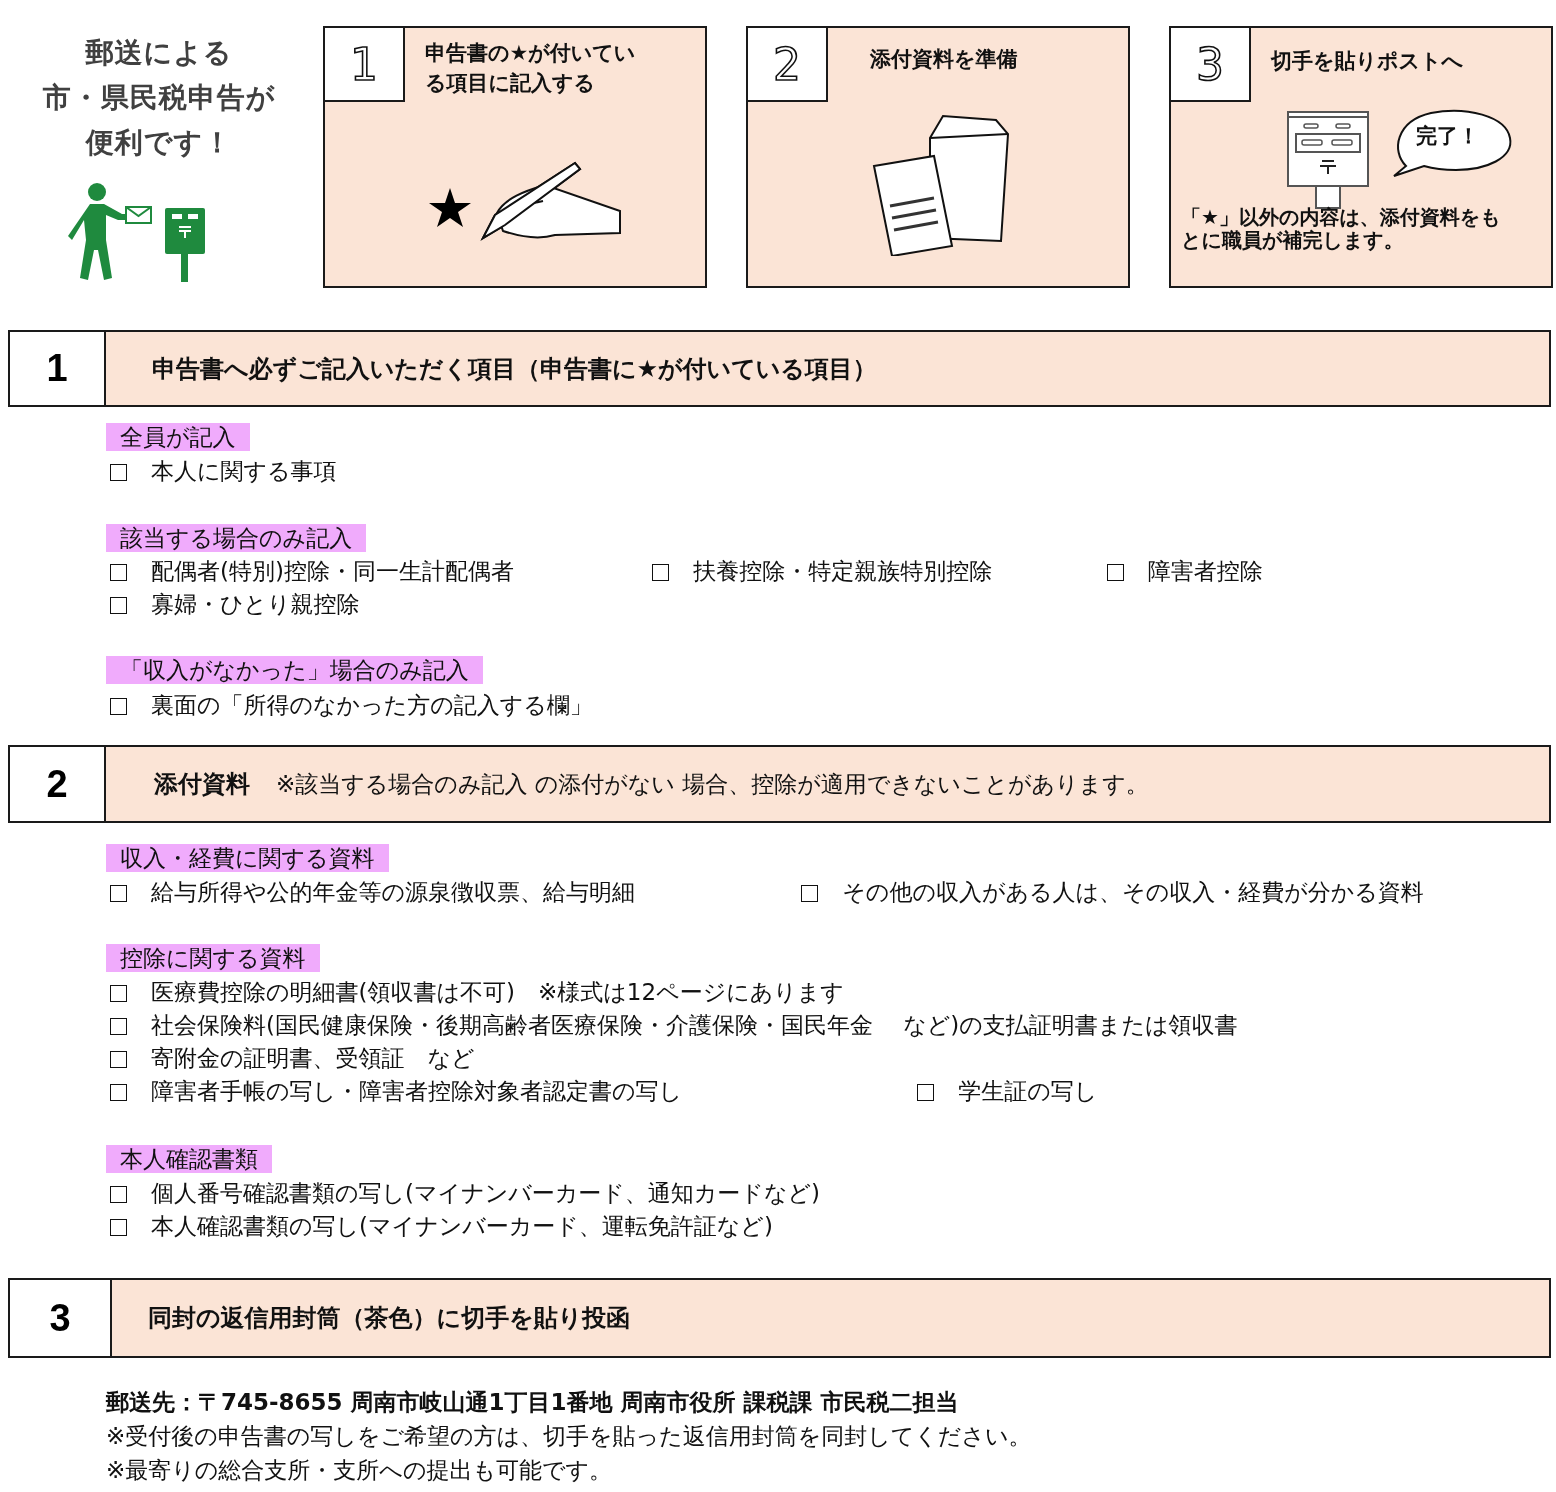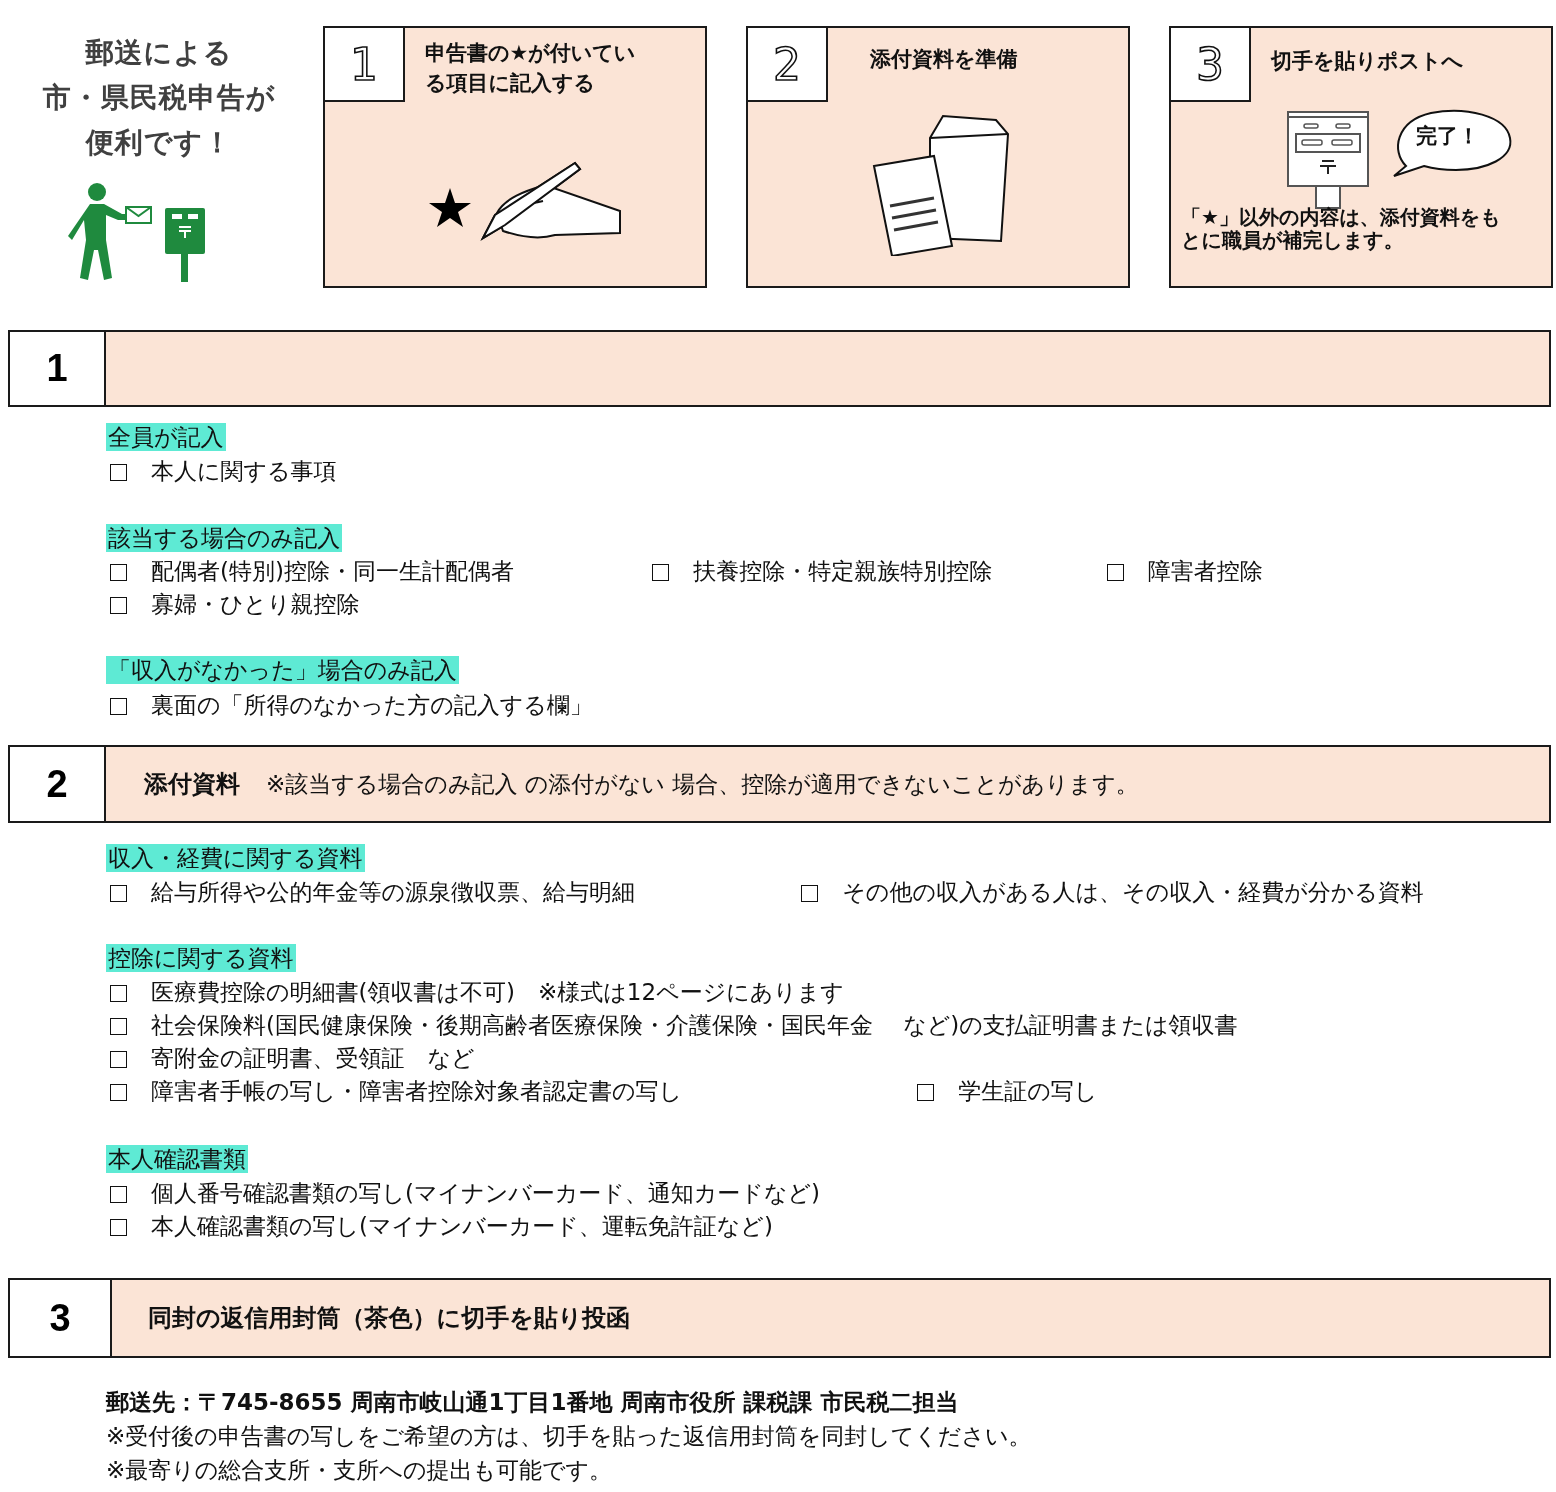--- a/index.html
+++ b/index.html
@@ -52,21 +52,21 @@
   }
   .bar .btitle {
     position: absolute; top: 0; height: 100%; display: flex; align-items: center;
     font-size: 24px; font-weight: bold; color: #111; white-space: nowrap;
   }
   .bar .btitle .sub { font-weight: normal; margin-left: 26px; font-size: 23px; }
 
   
   .sub-h {
     left: 106px; font-size: 23px; line-height: 28px; color: #111;
-    background: #5eead4; padding: 0 2px; white-space: nowrap;
+    background: #f0abfc; padding: 0 14px; white-space: nowrap;
   }
   .row { left: 106px; font-size: 23px; line-height: 30px; white-space: nowrap; color: #111; }
   .item { display: inline-flex; align-items: center; white-space: nowrap; }
   .cb {
     display: inline-block; width: 17px; height: 17px; border: 1.8px solid #111;
     margin-right: 24px; margin-left: 4px; background: #fff; position: relative; top: 1px;
   }
   .footer-line { left: 106px; font-size: 23px; line-height: 32px; white-space: nowrap; color: #111; }
   .footer-line.bold { font-weight: bold; }
 </style>
@@ -162,20 +162,21 @@
     <div style="position:absolute; left:30px; top:16px; font-weight:bold; font-size:21px;">完了！</div>
   </div>
   <div class="note">
     <div>「★」以外の内容は、添付資料をも</div>
     <div>とに職員が補完します。</div>
   </div>
 </div>
 
 <div class="abs bar" style="top:330px; height:77px;">
   <div class="bnum">1</div>
+  <div class="btitle" style="left:142px;">申告書へ必ずご記入いただく項目（申告書に★が付いている項目）</div>
 </div>
 
 <div class="abs sub-h" style="top:423px;">全員が記入</div>
 <div class="abs row" style="top:456px;">
   <span class="item">
       <span class="cb"></span>
       <span>本人に関する事項</span>
     </span>
 </div>
 
@@ -204,21 +205,21 @@
 <div class="abs sub-h" style="top:656px;">「収入がなかった」場合のみ記入</div>
 <div class="abs row" style="top:690px;">
   <span class="item">
       <span class="cb"></span>
       <span>裏面の「所得のなかった方の記入する欄」</span>
     </span>
 </div>
 
 <div class="abs bar" style="top:745px; height:78px;">
   <div class="bnum">2</div>
-  <div class="btitle" style="left:134px;">
+  <div class="btitle" style="left:144px;">
     <span>添付資料</span>
     <span class="sub">※該当する場合のみ記入 の添付がない 場合、控除が適用できないことがあります。</span>
   </div>
 </div>
 
 <div class="abs sub-h" style="top:844px;">収入・経費に関する資料</div>
 <div class="abs row" style="top:877px;">
   <span class="item" style="width:684px;">
       <span class="cb"></span>
       <span>給与所得や公的年金等の源泉徴収票、給与明細</span>

